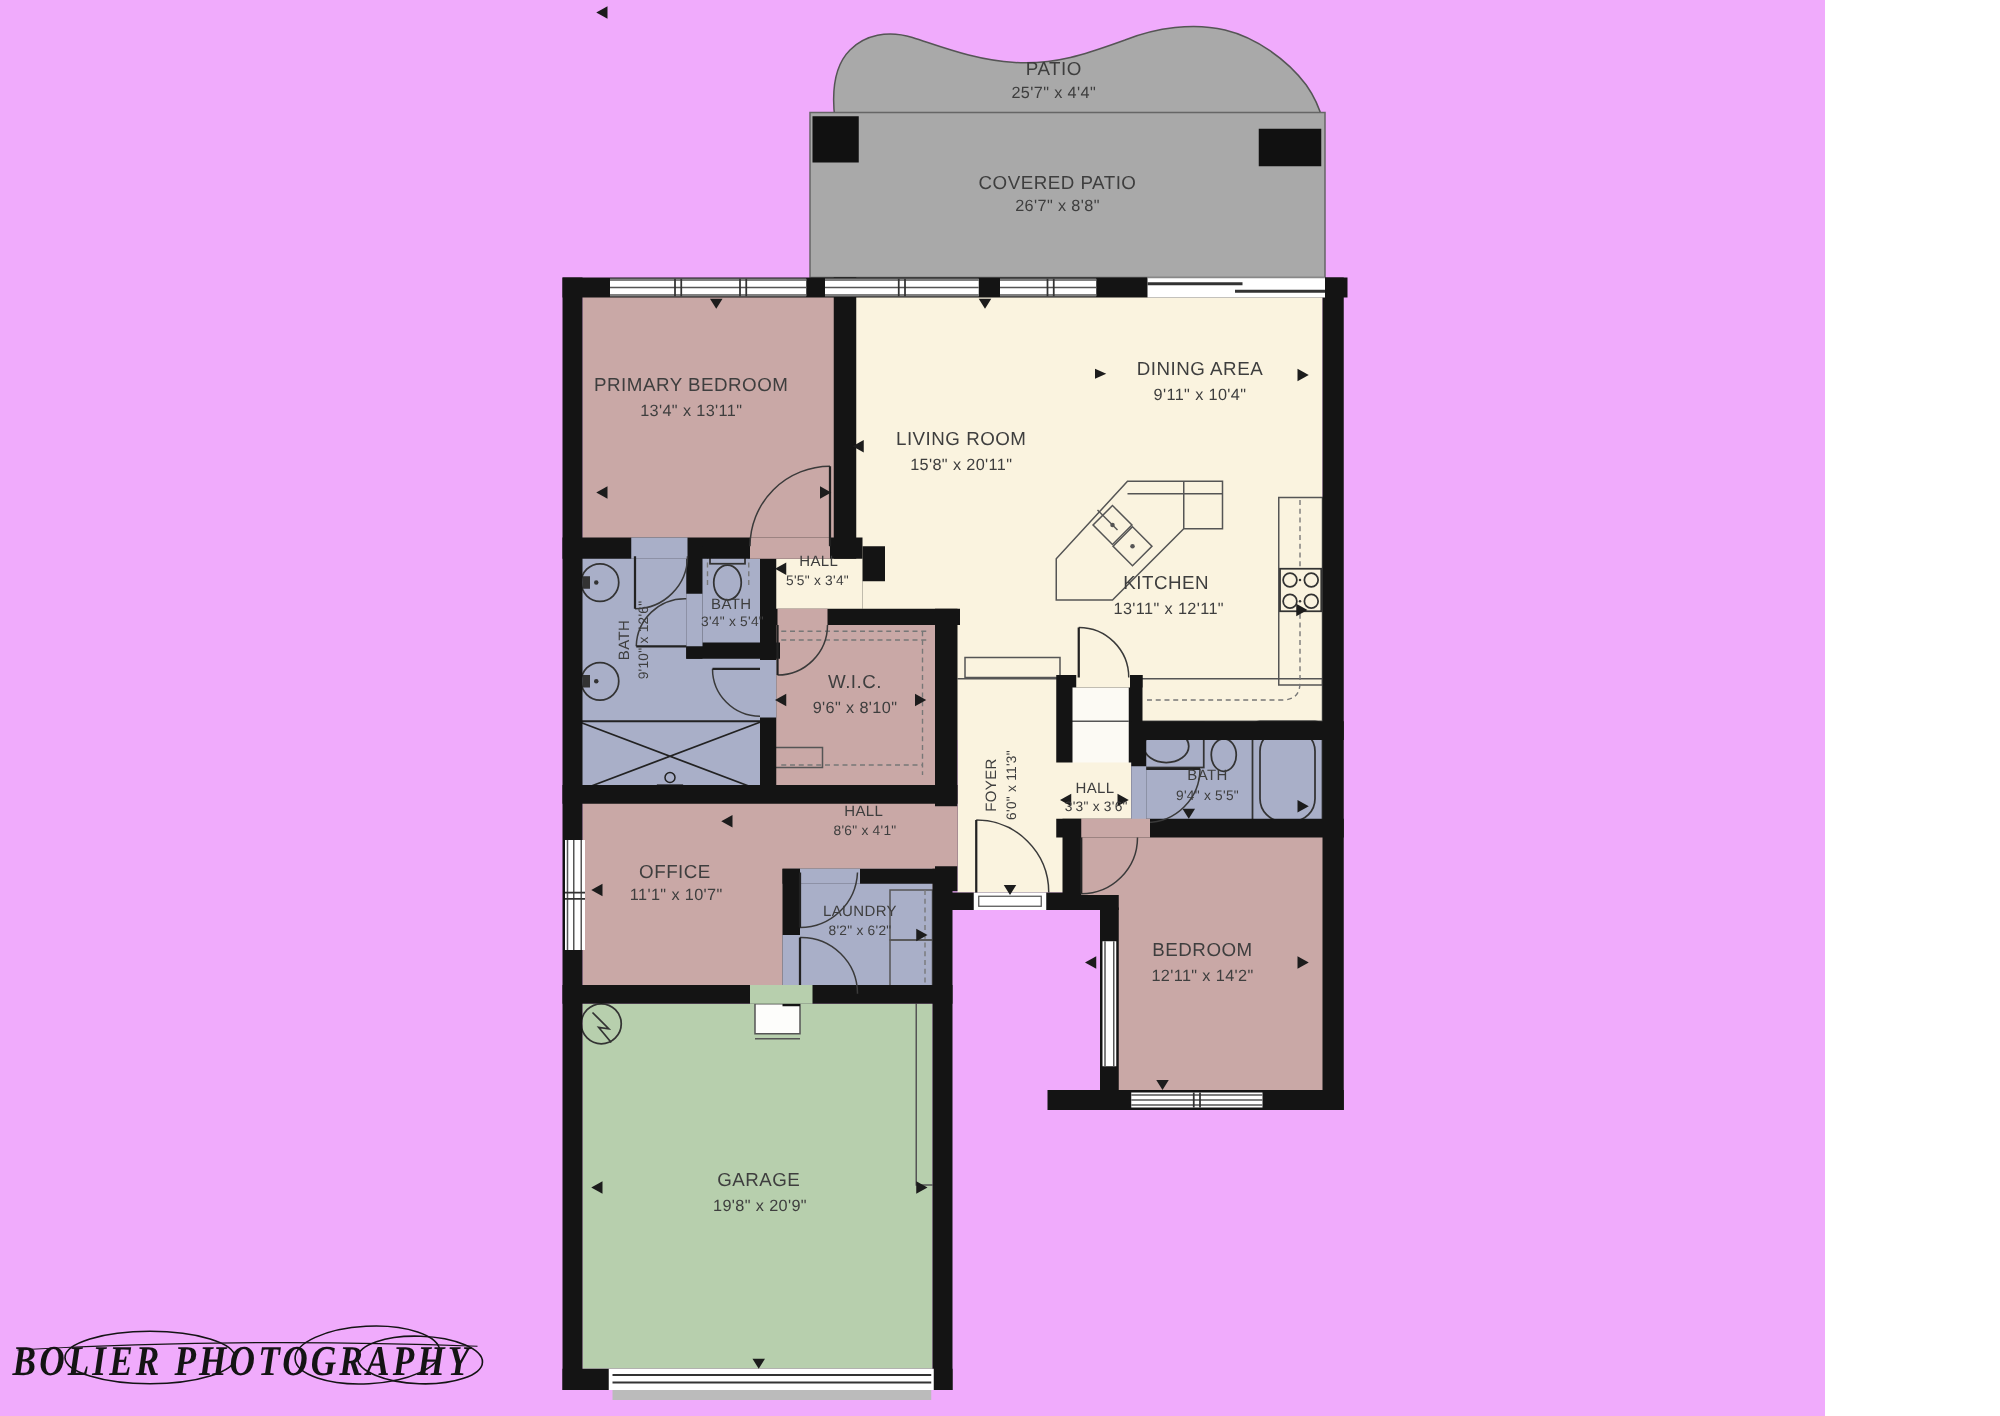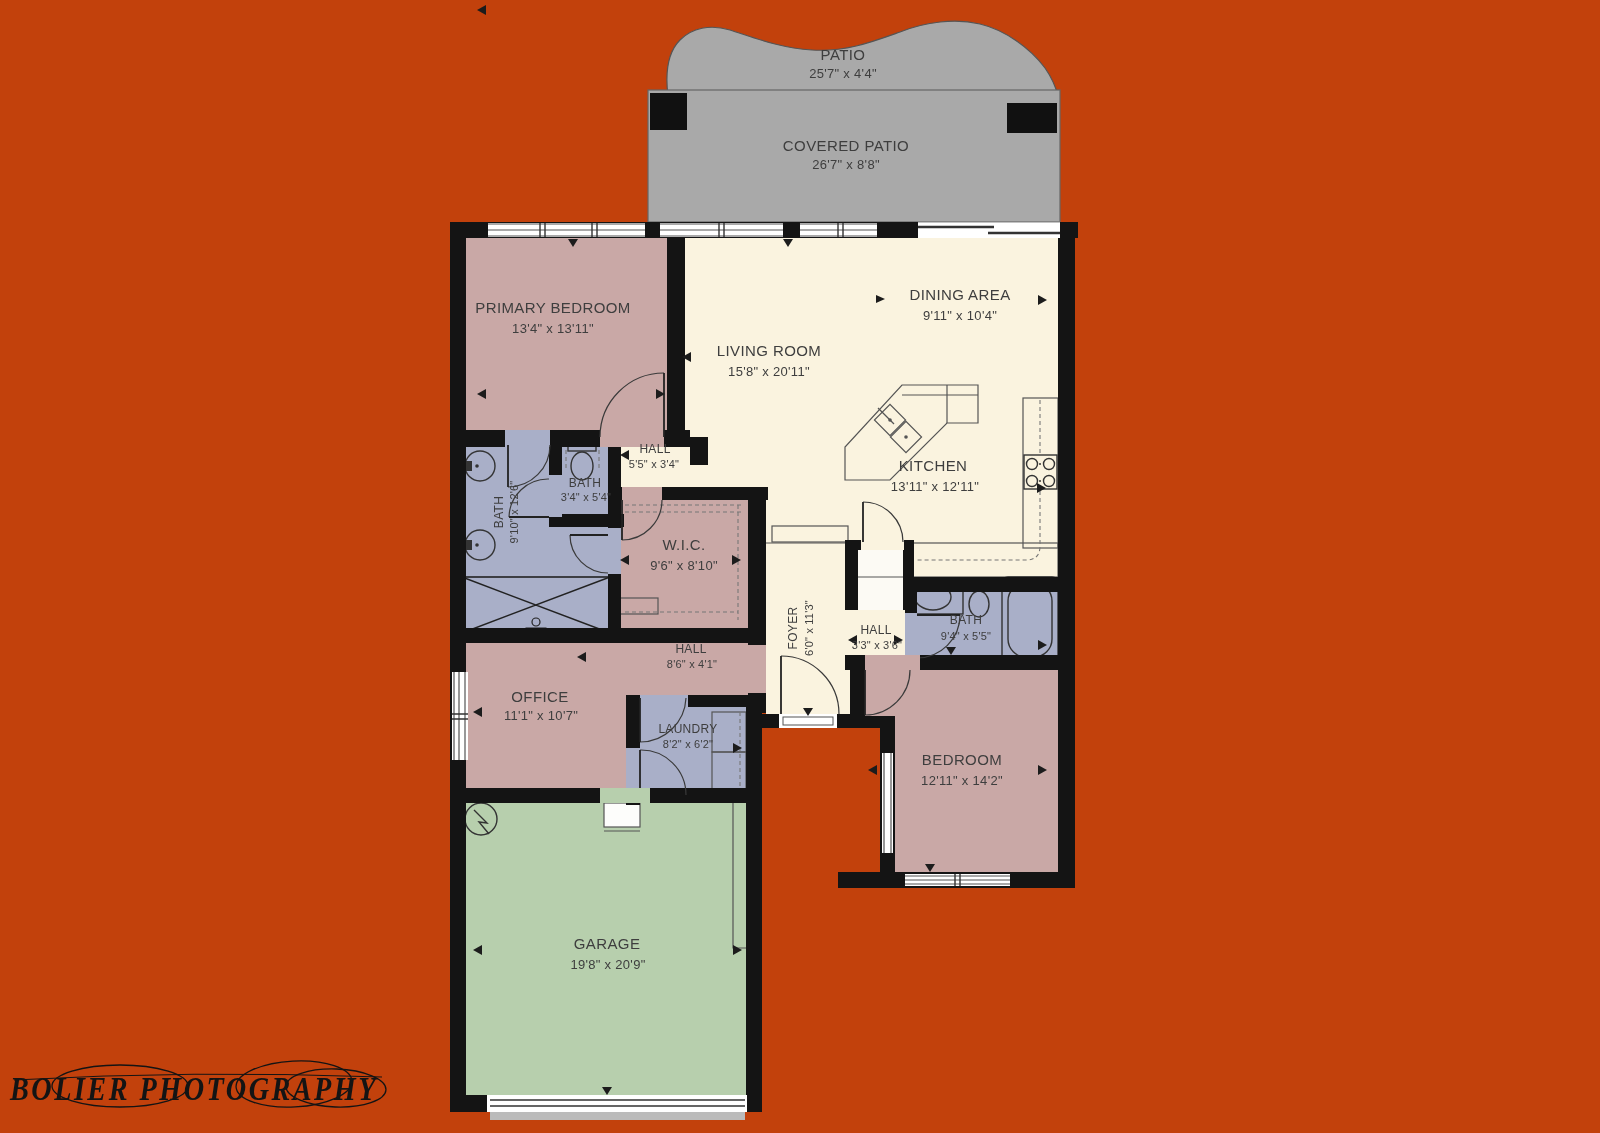--- a/index.html
+++ b/index.html
@@ -1,16 +1,16 @@
 <!DOCTYPE html>
 <html><head>
 <meta charset="utf-8">
 <style>
   html,body{margin:0;padding:0;background:#ffffff;}
-  .stage{position:relative;width:1600px;height:1133px;background:#c2410c;overflow:hidden;
+  .stage{position:relative;width:1460px;height:1133px;background:#f0abfc;overflow:hidden;
          font-family:"Liberation Sans", sans-serif;}
   svg{display:block}
   .wall{fill:#141414;}
   .thin{fill:none;stroke:#555;stroke-width:1.2;}
   .fix{fill:none;stroke:#333;stroke-width:1.4;}
   .dash{fill:none;stroke:#777;stroke-width:1.1;stroke-dasharray:4 3;}
   .arc{fill:none;stroke:#3a3a3a;stroke-width:1.2;}
   .leaf{stroke:#222;stroke-width:1.8;}
   .arrow{fill:#1c1c1c;}
   .lbl{fill:#3e3e3e;font-size:15px;letter-spacing:.4px;text-anchor:middle;}

